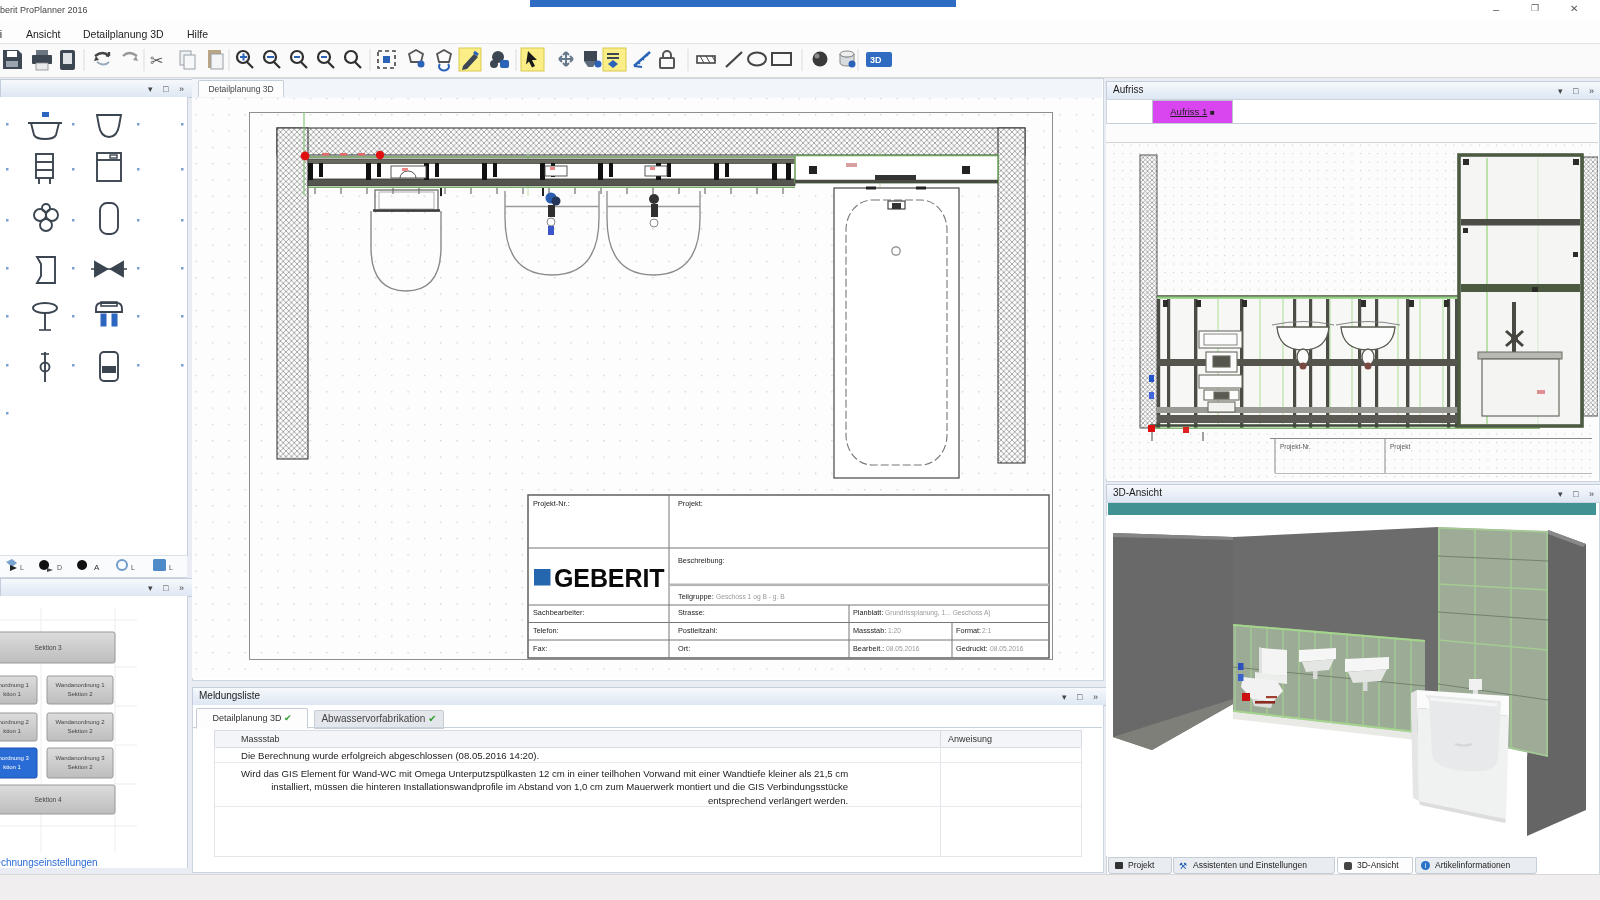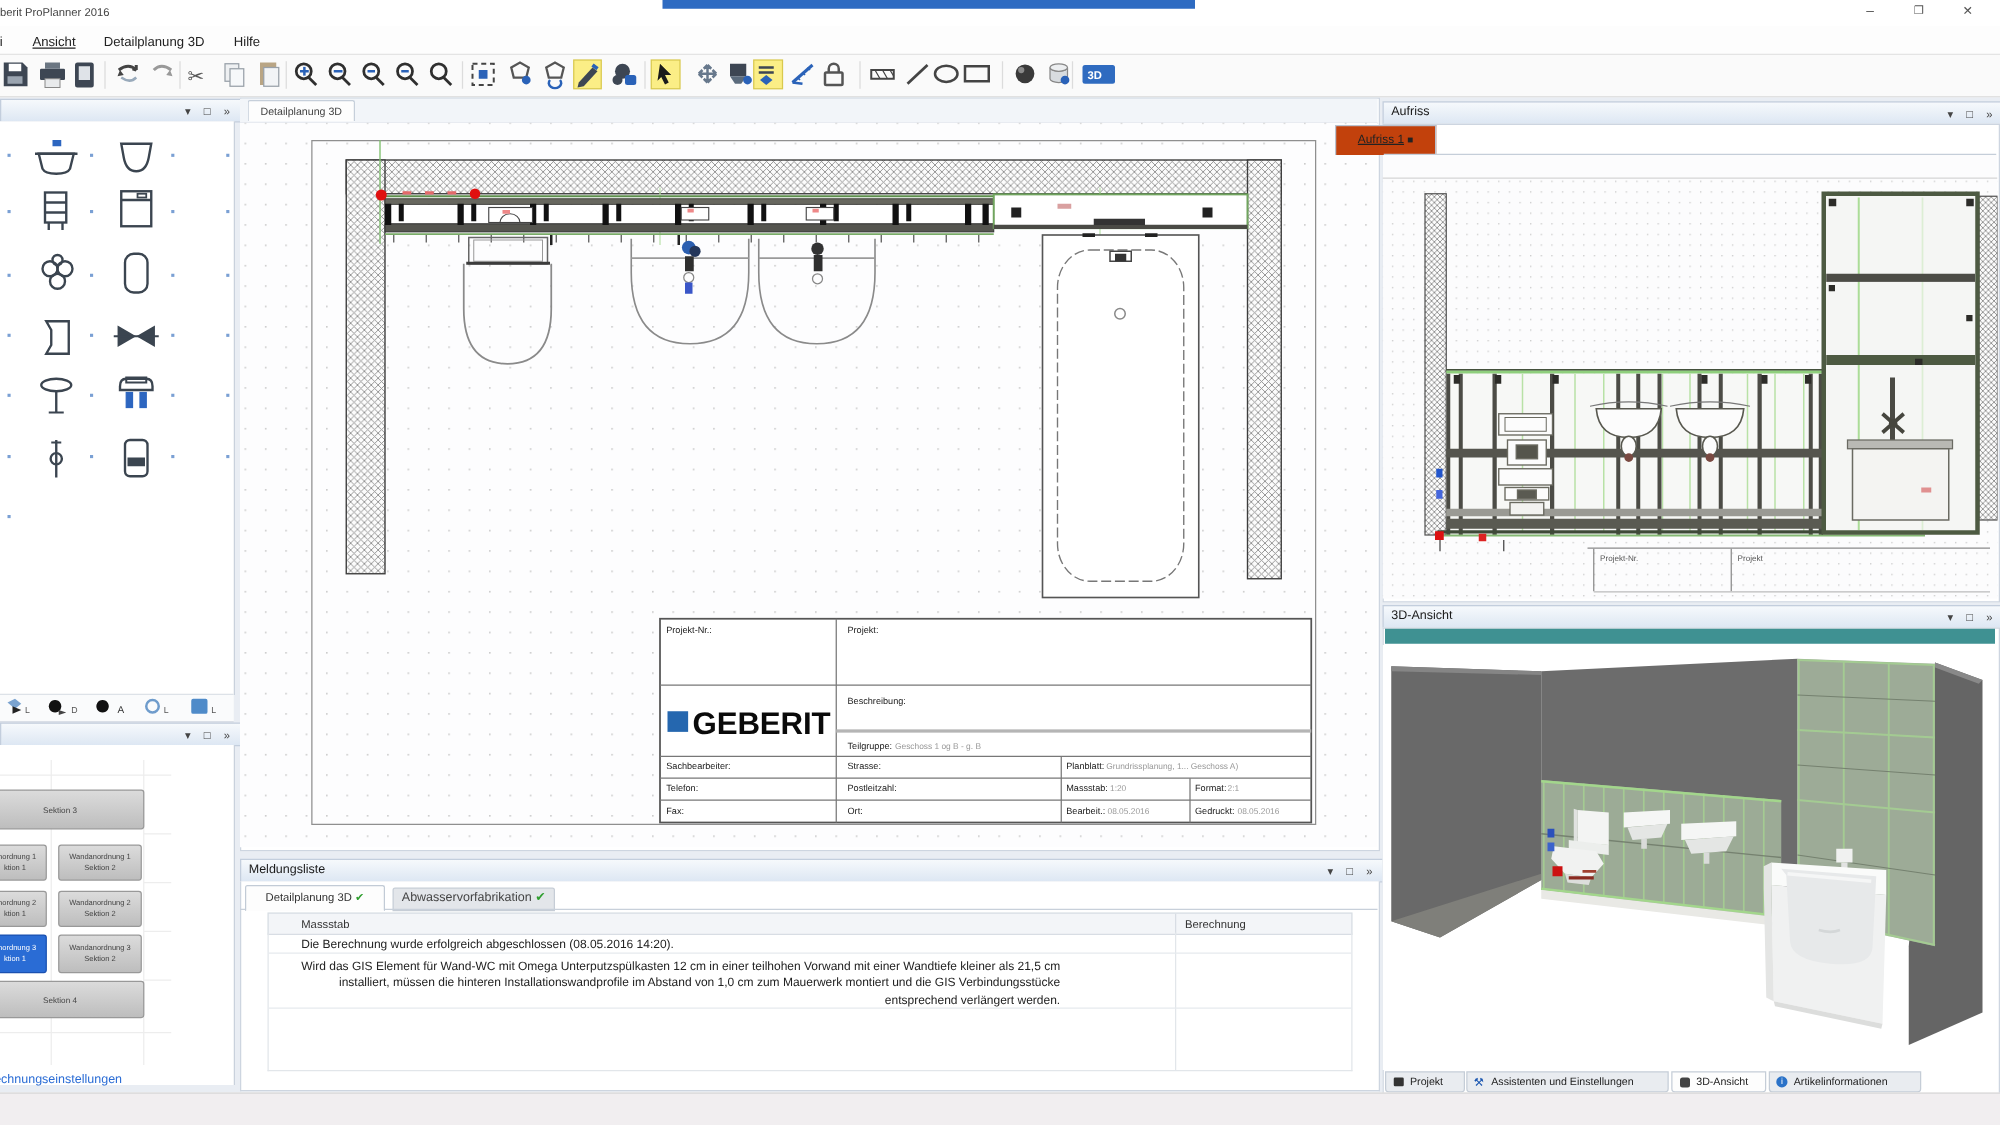--- a/index.html
+++ b/index.html
@@ -19,21 +19,21 @@
 <div class="abs" style="left:0;top:5px;font-size:9px;color:#444;">berit ProPlanner 2016</div>
 <div class="abs" style="left:1490px;top:2px;width:100px;height:16px;font-size:11px;color:#555;">
   <span style="position:absolute;left:3px;top:1px;">–</span>
   <span style="position:absolute;left:41px;top:1px;font-size:9px;">❐</span>
   <span style="position:absolute;left:80px;top:1px;font-size:10px;">✕</span>
 </div>
 
 <div class="abs" style="left:0;top:21px;width:1600px;height:22px;background:#fdfdfd;border-bottom:1px solid #e4e4e4;"></div>
 <div class="abs" style="left:0;top:28px;font-size:10.5px;color:#222;white-space:nowrap;">
   <span style="position:absolute;left:-6px;">ei</span>
-  <span style="position:absolute;left:26px;text-decoration:underline;">Ansicht</span>
+  <span style="position:absolute;left:26px;">Ansicht</span>
   <span style="position:absolute;left:83px;">Detailplanung 3D</span>
   <span style="position:absolute;left:187px;">Hilfe</span>
 </div>
 
 <div class="abs" style="left:0;top:44px;width:1600px;height:33px;background:#fafafa;border-bottom:1px solid #d9d9d9;"></div>
 <div class="abs" id="toolbar" style="left:0;top:46px;width:1000px;height:28px;">
 <svg width="1000" height="28" xmlns="http://www.w3.org/2000/svg">
 <g stroke="#dcdcdc" stroke-width="1">
 <line x1="84" y1="3" x2="84" y2="25"></line>
           <line x1="144" y1="3" x2="144" y2="25"></line>
@@ -499,37 +499,37 @@
 </div>
 <div class="abs" style="left:192px;top:705px;width:910px;height:167px;background:#ffffff;border:1px solid #cdd5e0;border-top:none;"></div>
 <div class="abs" id="meldung" style="left:192px;top:705px;width:910px;height:167px;text-decoration:underline;">
 
   <div class="abs" style="left:4px;top:3px;width:110px;height:19px;background:#fdfdfd;border:1px solid #c2cbd6;border-bottom:1px solid #fdfdfd;border-radius:2px 2px 0 0;font-size:9px;color:#333;text-align:center;line-height:18px;z-index:2;">Detailplanung 3D <span style="color:#2e9e2e;">✔</span></div>
   <div class="abs" style="left:122px;top:5px;width:128px;height:17px;background:#e3e6ea;border:1px solid #c6cdd6;border-radius:2px 2px 0 0;font-size:10px;color:#444;text-align:center;line-height:16px;">Abwasservorfabrikation <span style="color:#2e9e2e;">✔</span></div>
   <div class="abs" style="left:0;top:22px;width:910px;height:1px;background:#c8d0da;"></div>
 
   <div class="abs" style="left:22px;top:25px;width:866px;height:16px;background:#f3f5f8;border:1px solid #d8dde4;font-size:10px;color:#333;">
     <span style="position:absolute;left:26px;top:3px;font-size:9px;">Massstab</span>
-    <span style="position:absolute;left:733px;top:3px;font-size:9px;">Berechnung</span>
+    <span style="position:absolute;left:733px;top:3px;font-size:9px;">Anweisung</span>
     <span style="position:absolute;left:725px;top:0;width:1px;height:16px;background:#d8dde4;"></span>
   </div>
   <div class="abs" style="left:22px;top:41px;width:866px;height:110px;border:1px solid #e2e6ea;border-top:none;text-align:right;">
     <span style="position:absolute;left:725px;top:0;width:1px;height:110px;background:#e2e6ea;"></span>
     <span style="position:absolute;left:0;top:16px;width:866px;height:1px;background:#e6eaee;"></span>
     <span style="position:absolute;left:0;top:60px;width:866px;height:1px;background:#e6eaee;"></span>
     <div style="position:absolute;left:26px;top:4px;font-size:9.6px;color:#222;">Die Berechnung wurde erfolgreich abgeschlossen (08.05.2016 14:20).</div>
     <div style="position:absolute;left:26px;top:21px;font-size:9.6px;color:#222;line-height:13.4px;white-space:nowrap;">Wird das GIS Element für Wand-WC mit Omega Unterputzspülkasten 12 cm in einer teilhohen Vorwand mit einer Wandtiefe kleiner als 21,5 cm<br>installiert, müssen die hinteren Installationswandprofile im Abstand von 1,0 cm zum Mauerwerk montiert und die GIS Verbindungsstücke<br>entsprechend verlängert werden.</div>
   </div>
 </div>
 
 <div class="phead" style="left:1106px;top:81px;width:490px;height:17px;">Aufriss
   <span class="phicons">▾ □ »</span>
 </div>
 <div class="abs" style="left:1106px;top:99px;width:492px;height:381px;background:#ffffff;border:1px solid #cdd5e0;"></div>
-<div class="abs" style="left:1068px;top:100px;width:79px;height:23px;background:#c2410c;border:1px solid #b9c2cf;border-bottom:none;font-size:9.5px;color:#222;text-align:center;line-height:22px;">
+<div class="abs" style="left:1152px;top:100px;width:79px;height:23px;background:#d946ef;border:1px solid #b9c2cf;border-bottom:none;font-size:9.5px;color:#222;text-align:center;line-height:22px;">
   <u>Aufriss 1</u> <span style="font-size:8px;">■</span></div>
 <div class="abs" style="left:1107px;top:123px;width:490px;height:1px;background:#c5ced9;"></div>
 <div class="abs" id="aufriss" style="left:1106px;top:124px;width:492px;height:355px;">
 <svg width="492" height="355" viewBox="1106 124 492 355" xmlns="http://www.w3.org/2000/svg">
 <defs>
 <pattern id="dots2" width="8.5" height="8.5" patternUnits="userSpaceOnUse">
   <rect x="0" y="0" width="1.1" height="1.1" fill="#cdcdcd"></rect>
 </pattern>
 <pattern id="hatch2" width="4.5" height="4.5" patternUnits="userSpaceOnUse">
   <rect width="4.5" height="4.5" fill="#fcfcfc"></rect>

